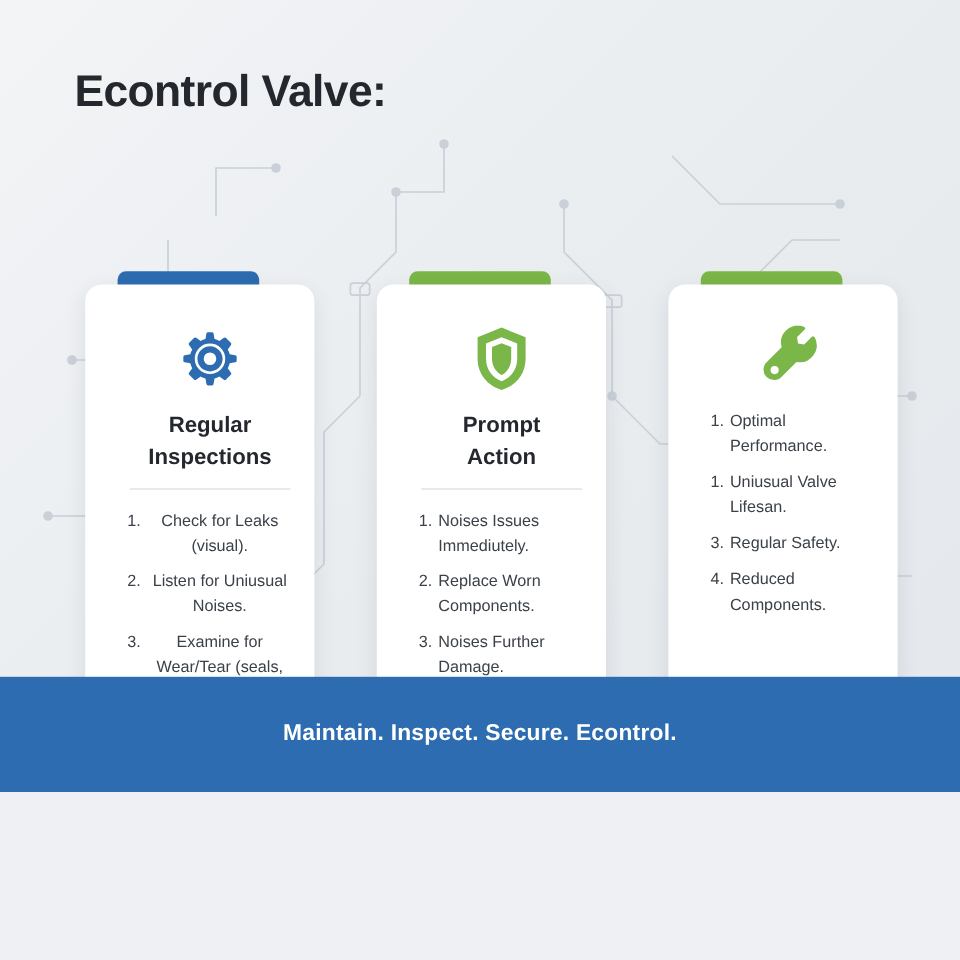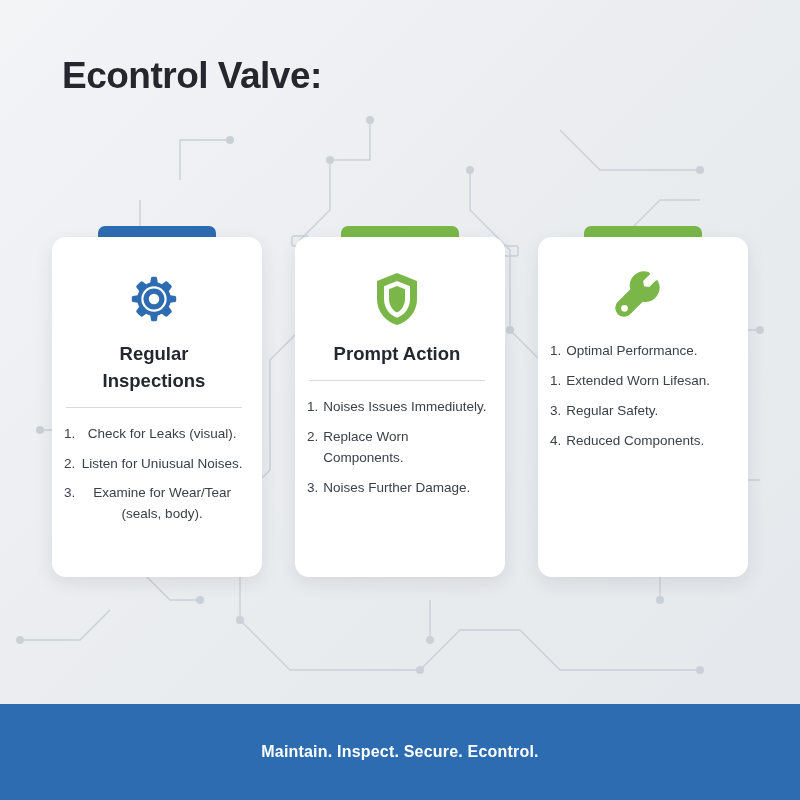--- a/index.html
+++ b/index.html
@@ -9,21 +9,21 @@
   body {
     width: 800px;
     height: 800px;
     font-family: "Liberation Sans", sans-serif;
     background: #eef0f3;
     overflow: hidden;
   }
   .poster {
     position: relative;
     width: 800px;
-    height: 800px;
+    height: 660px;
     background: linear-gradient(135deg, #f2f4f6 0%, #e9ecef 55%, #e4e8ec 100%);
     overflow: hidden;
   }
   .circuit-layer {
     position: absolute;
     inset: 0;
     pointer-events: none;
   }
   .title-block {
     position: absolute;
@@ -58,23 +58,24 @@
     width: 118px;
     height: 18px;
     border-radius: 7px 7px 0 0;
   }
   .card {
     position: relative;
     margin-top: 11px;
     background: #ffffff;
     border-radius: 14px;
     box-shadow: 0 6px 18px rgba(40, 50, 65, 0.10);
-    padding: 26px 14px 30px 8px;
+    padding: 26px 14px 30px 31px;
     min-height: 340px;
     box-sizing: border-box;
+    margin-left: 19px;
   }
   .icon-holder {
     display: flex;
     justify-content: center;
     align-items: center;
     height: 72px;
     margin-bottom: 6px;
   }
   .card-title {
     text-align: center;
@@ -122,21 +123,21 @@
     right: 0;
     bottom: 0;
     height: 96px;
     background: #2d6cb0;
     display: flex;
     align-items: center;
     justify-content: center;
   }
   .footer-text {
     color: #ffffff;
-    font-size: 16px;
+    font-size: 19px;
     font-weight: bold;
     letter-spacing: 0.2px;
   }
 </style>
 </head>
 <body>
 
 <div class="poster">
 
   <svg class="circuit-layer" width="800" height="800" viewBox="0 0 800 800" fill="none">
@@ -260,21 +261,21 @@
             <path d="M52.6 11.8a1.7 1.7 0 00-2.8-.7l-7.3 7.3-5.9-1-1-5.9 7.3-7.3a1.7 1.7 0 00-.7-2.8A16.2 16.2 0 0021 20.9L7.2 34.7a10 10 0 1014.1 14.1L35.1 35a16.2 16.2 0 0017.5-23.2zM14.3 46.6a3.9 3.9 0 113.9-3.9 3.9 3.9 0 01-3.9 3.9z"></path>
           </svg>
         </div>
         <ul class="card-list">
           <li>
             <span class="li-num">1.</span>
             <span class="li-text">Optimal Performance.</span>
           </li>
           <li>
             <span class="li-num">1.</span>
-            <span class="li-text">Extended Worn Lifesan.</span>
+            <span class="li-text">Uniusual Valve Lifesan.</span>
           </li>
           <li>
             <span class="li-num">3.</span>
             <span class="li-text">Regular Safety.</span>
           </li>
           <li>
             <span class="li-num">4.</span>
             <span class="li-text">Reduced Components.</span>
           </li>
         </ul>

